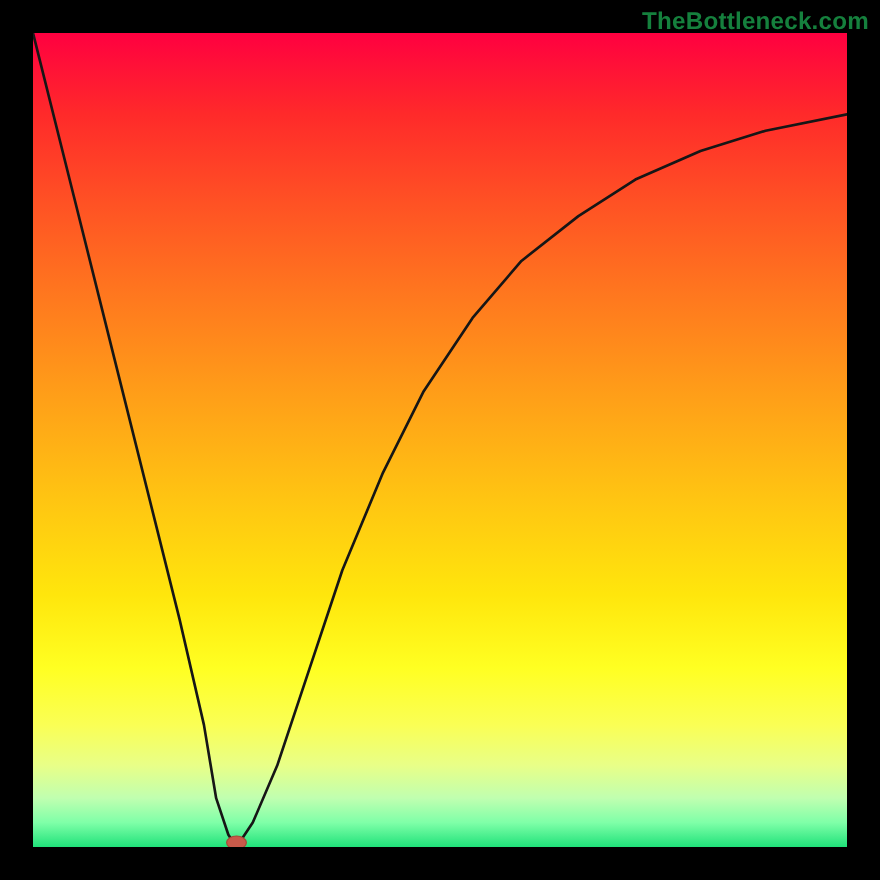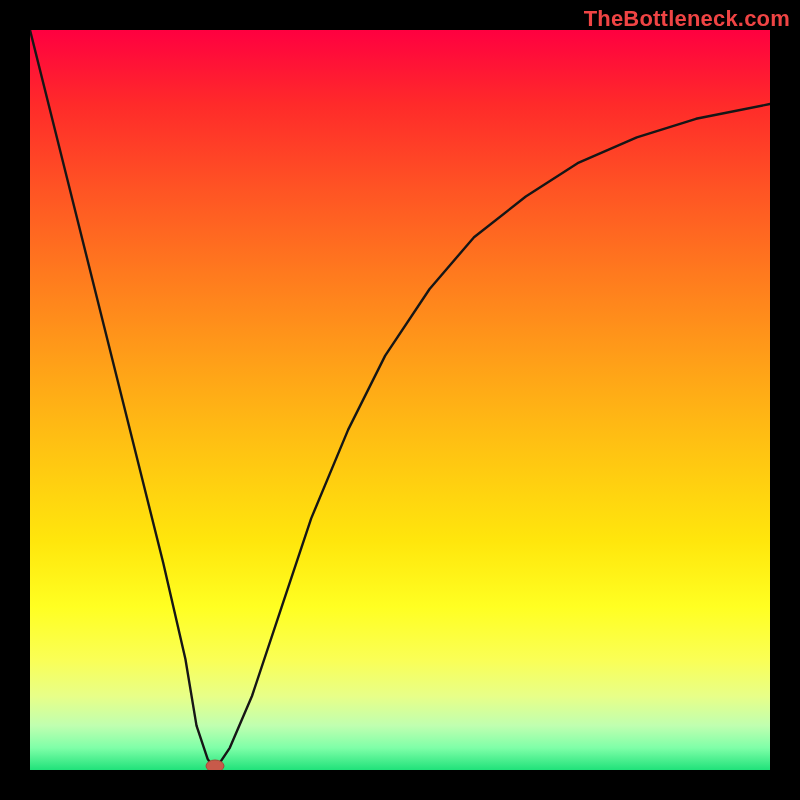--- a/index.html
+++ b/index.html
@@ -37,21 +37,21 @@
       #e8ff88 90%,
       #c0ffb0 94%,
       #7fffa8 97%,
       #20e27a 100%
     );
   }
   .watermark {
     position: absolute;
     top: 6px;
     right: 10px;
-    color: #ef4444;
+    color: #15803d;
     font-size: 22px;
     font-weight: 600;
     letter-spacing: 0.2px;
     user-select: none;
   }
   svg.curve {
     position: absolute;
     left: 0;
     top: 0;
     width: 740px;

